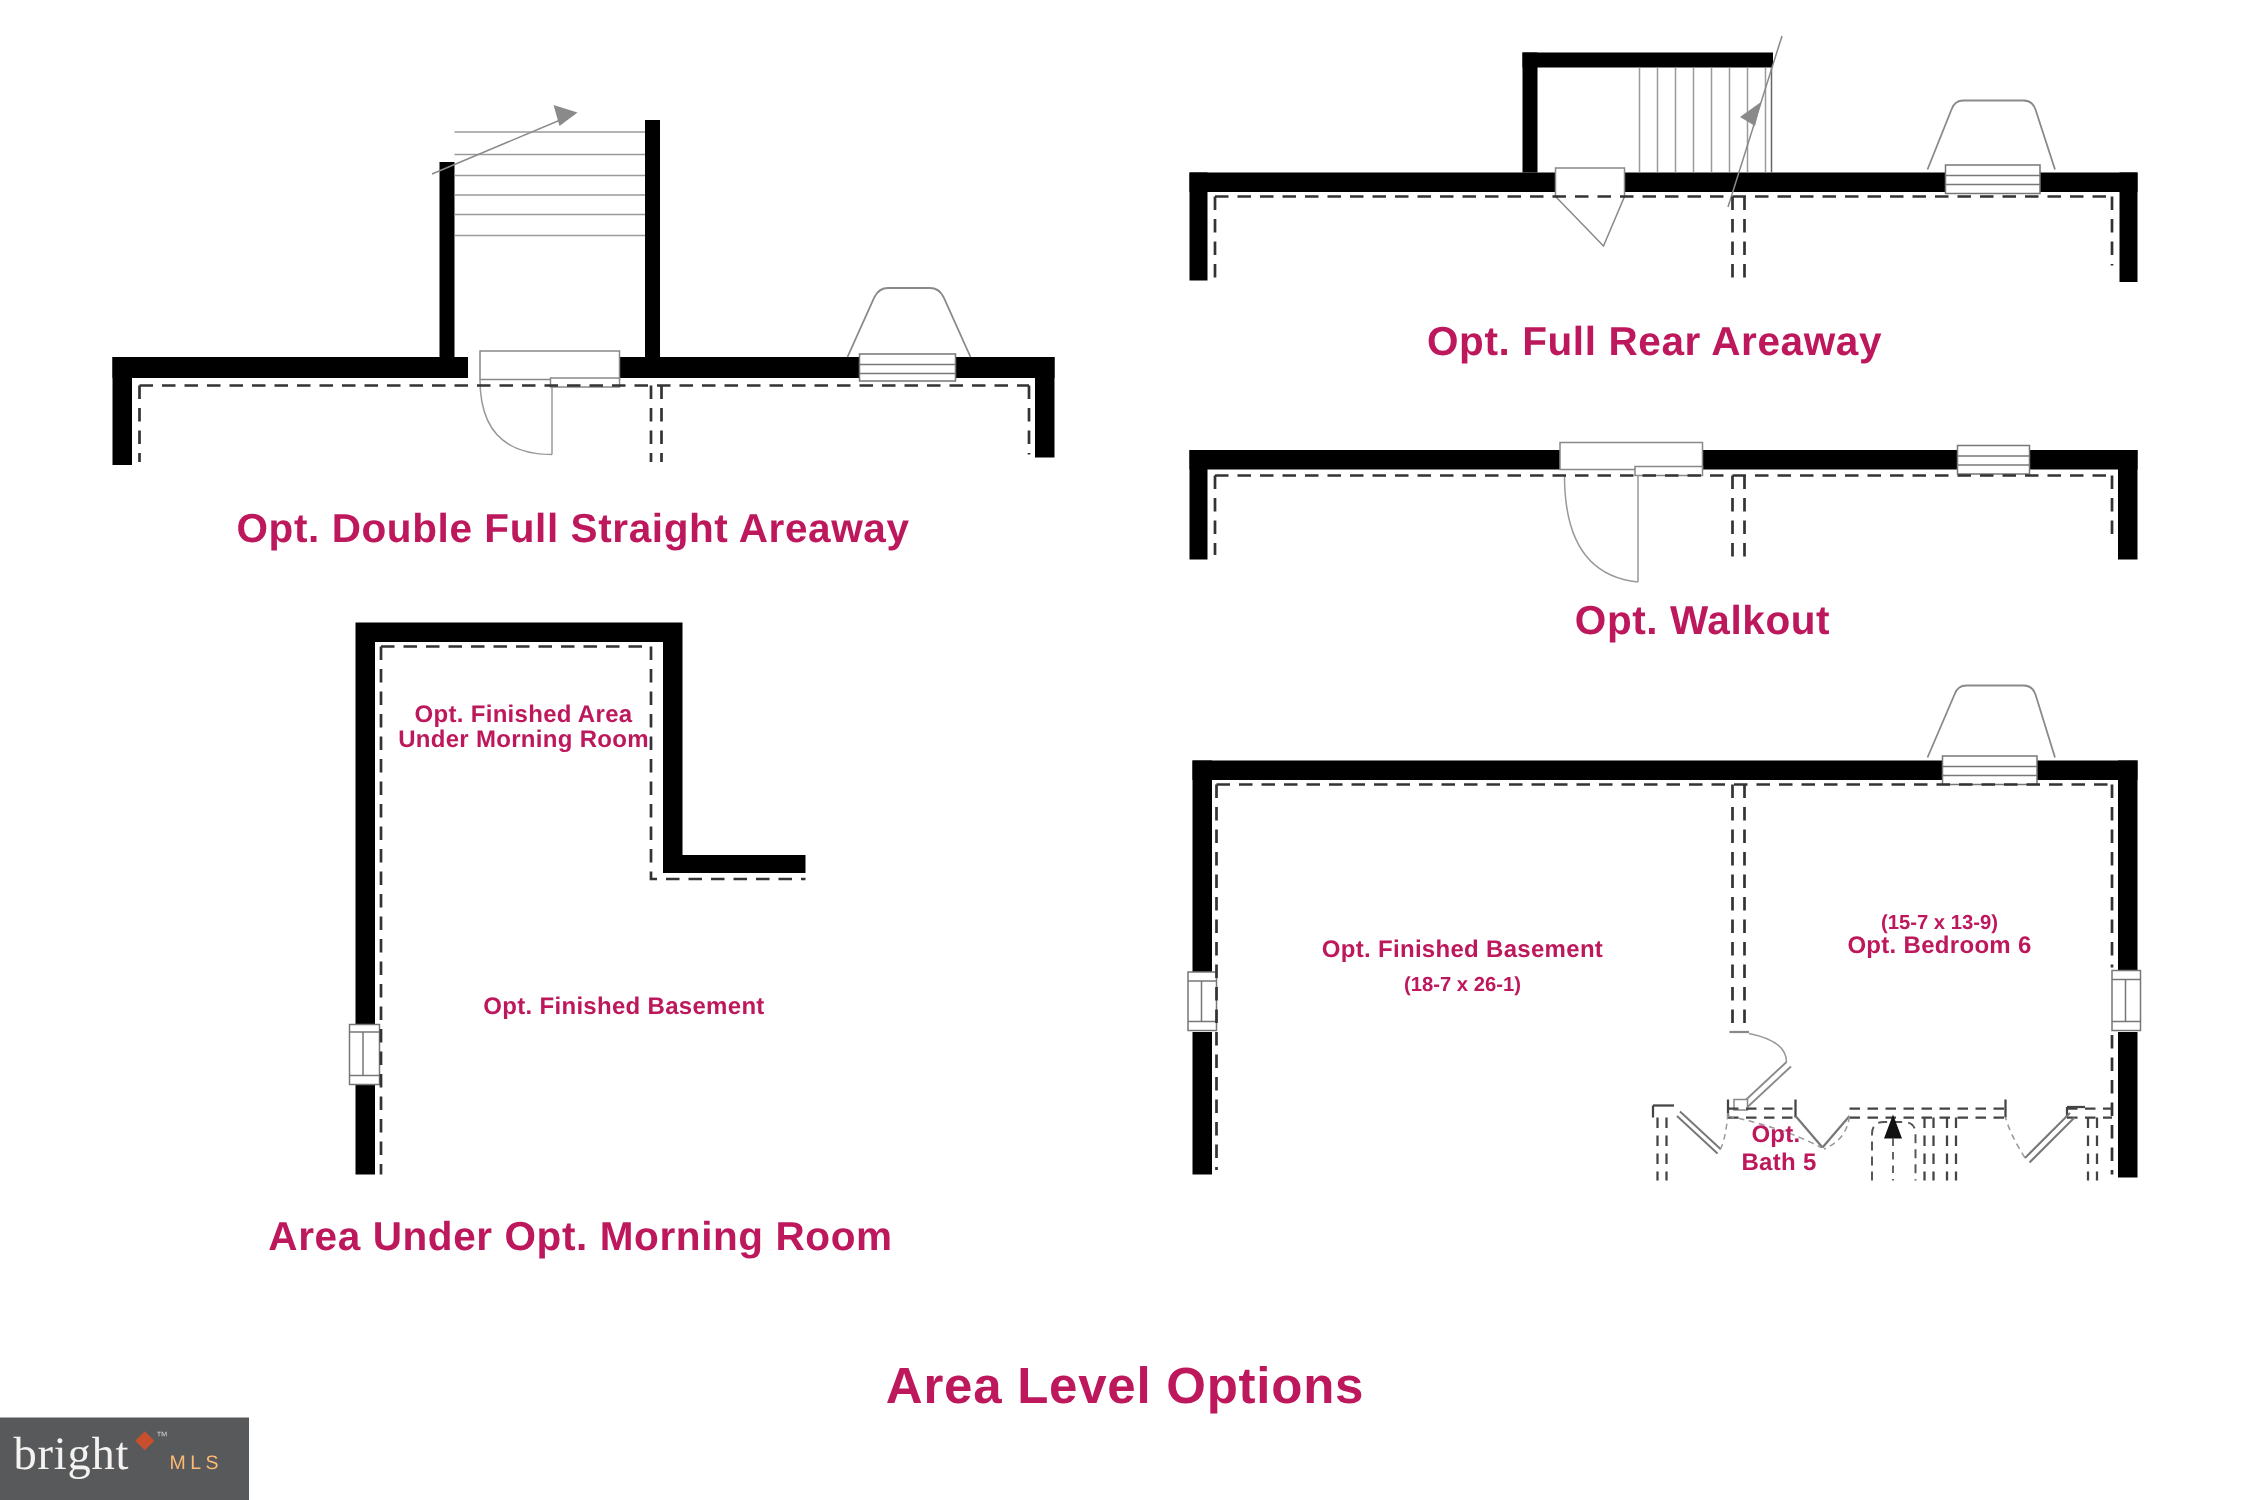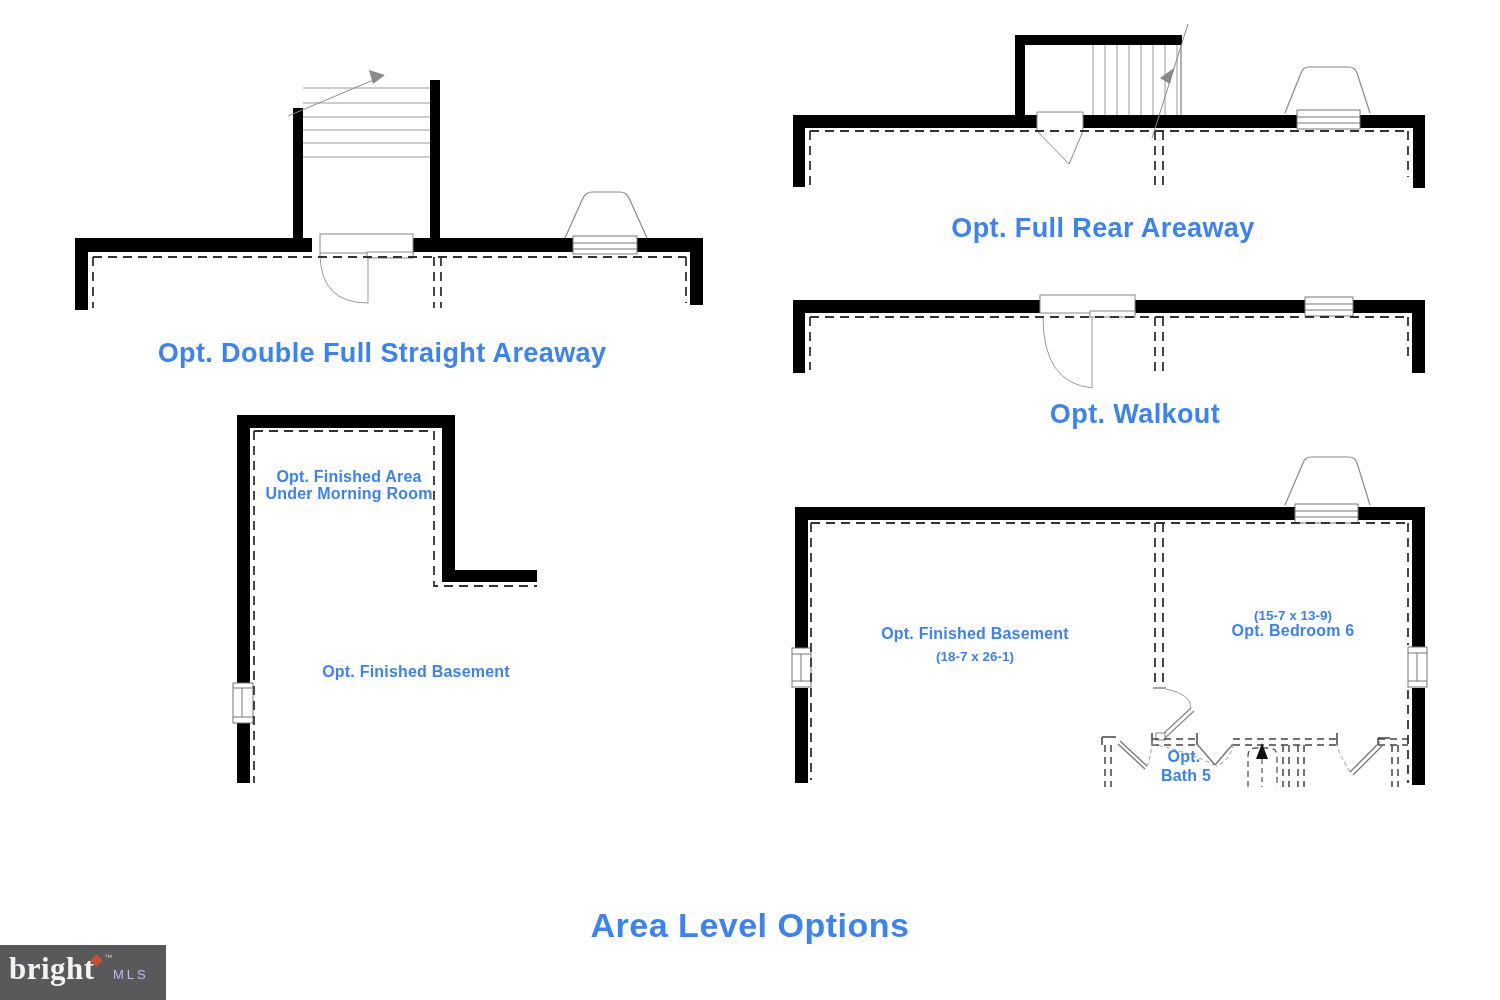--- a/index.html
+++ b/index.html
@@ -1,29 +1,29 @@
 <!DOCTYPE html>
 <html><head>
 <meta charset="utf-8">
 <style>
   html,body{margin:0;padding:0;background:#fff;}
   #canvas{position:relative;width:1500px;height:1000px;background:#fff;overflow:hidden;
           font-family:"Liberation Sans",sans-serif;color:#1d1d1d;}
   svg{position:absolute;overflow:visible;}
-  .lbl{position:absolute;transform:translate(-50%,-50%);white-space:nowrap;font-weight:700;color:#3b82f6;}
+  .lbl{position:absolute;transform:translate(-50%,-50%);white-space:nowrap;font-weight:700;color:#be185d;}
   .plan-title{font-size:27px;letter-spacing:.4px;}
   .main-title{font-size:34px;letter-spacing:.5px;}
   .room{font-size:16px;letter-spacing:.2px;}
   .dims{font-size:13.5px;}
   #logo{position:absolute;left:0;top:945px;width:166px;height:55px;}
   #logo .brand{position:absolute;left:9px;top:6px;font-family:"Liberation Serif",serif;
-               font-weight:700;font-size:31px;color:#f4f3f1;letter-spacing:.5px;}
+               font-weight:400;font-size:31px;color:#f4f3f1;letter-spacing:.5px;}
   #logo .tm{position:absolute;left:104px;top:8px;font-size:8px;color:#c9c8c6;}
   #logo .diamond{position:absolute;left:92px;top:11px;width:9px;height:9px;transform:rotate(45deg);}
-  #logo .suffix{position:absolute;left:113px;top:22px;font-size:13px;color:#c4b5fd;letter-spacing:3px;}
+  #logo .suffix{position:absolute;left:113px;top:22px;font-size:13px;color:#fdba74;letter-spacing:3px;}
 </style>
 </head>
 <body>
 
 <div id="canvas">
 
   <svg style="left:60px;top:60px" width="660" height="260" viewBox="60 60 660 260">
     <g fill="#000">
       <rect x="75" y="238" width="13" height="72"></rect>
       <rect x="75" y="238" width="237" height="14"></rect>
@@ -235,20 +235,21 @@
     <g fill="none">
       <path d="M1248,787 V756 Q1248,748 1256,748 H1269 Q1277,748 1277,756 V787" stroke="#555" stroke-width="1.3" stroke-dasharray="6 4"></path>
       <path d="M1262,759 V787" stroke="#555" stroke-width="1.2" stroke-dasharray="5 4"></path>
       <path d="M1262,743 L1256,759 L1268,759 Z" fill="#111" stroke="none"></path>
     </g>
   </svg>
 
   <div class="lbl plan-title" style="left:382px;top:353px">Opt. Double Full Straight Areaway</div>
   <div class="lbl plan-title" style="left:1103px;top:228px">Opt. Full Rear Areaway</div>
   <div class="lbl plan-title" style="left:1135px;top:414px">Opt. Walkout</div>
+  <div class="lbl plan-title" style="left:387px;top:825px">Area Under Opt. Morning Room</div>
 
   <div class="lbl room" style="left:349px;top:477px">Opt. Finished Area</div>
   <div class="lbl room" style="left:349px;top:494px">Under Morning Room</div>
   <div class="lbl room" style="left:416px;top:672px">Opt. Finished Basement</div>
 
   <div class="lbl room" style="left:975px;top:634px">Opt. Finished Basement</div>
   <div class="lbl dims" style="left:975px;top:656px">(18-7 x 26-1)</div>
   <div class="lbl room" style="left:1293px;top:631px">Opt. Bedroom 6</div>
   <div class="lbl dims" style="left:1293px;top:615px">(15-7 x 13-9)</div>
   <div class="lbl room" style="left:1184px;top:757px">Opt.</div>

